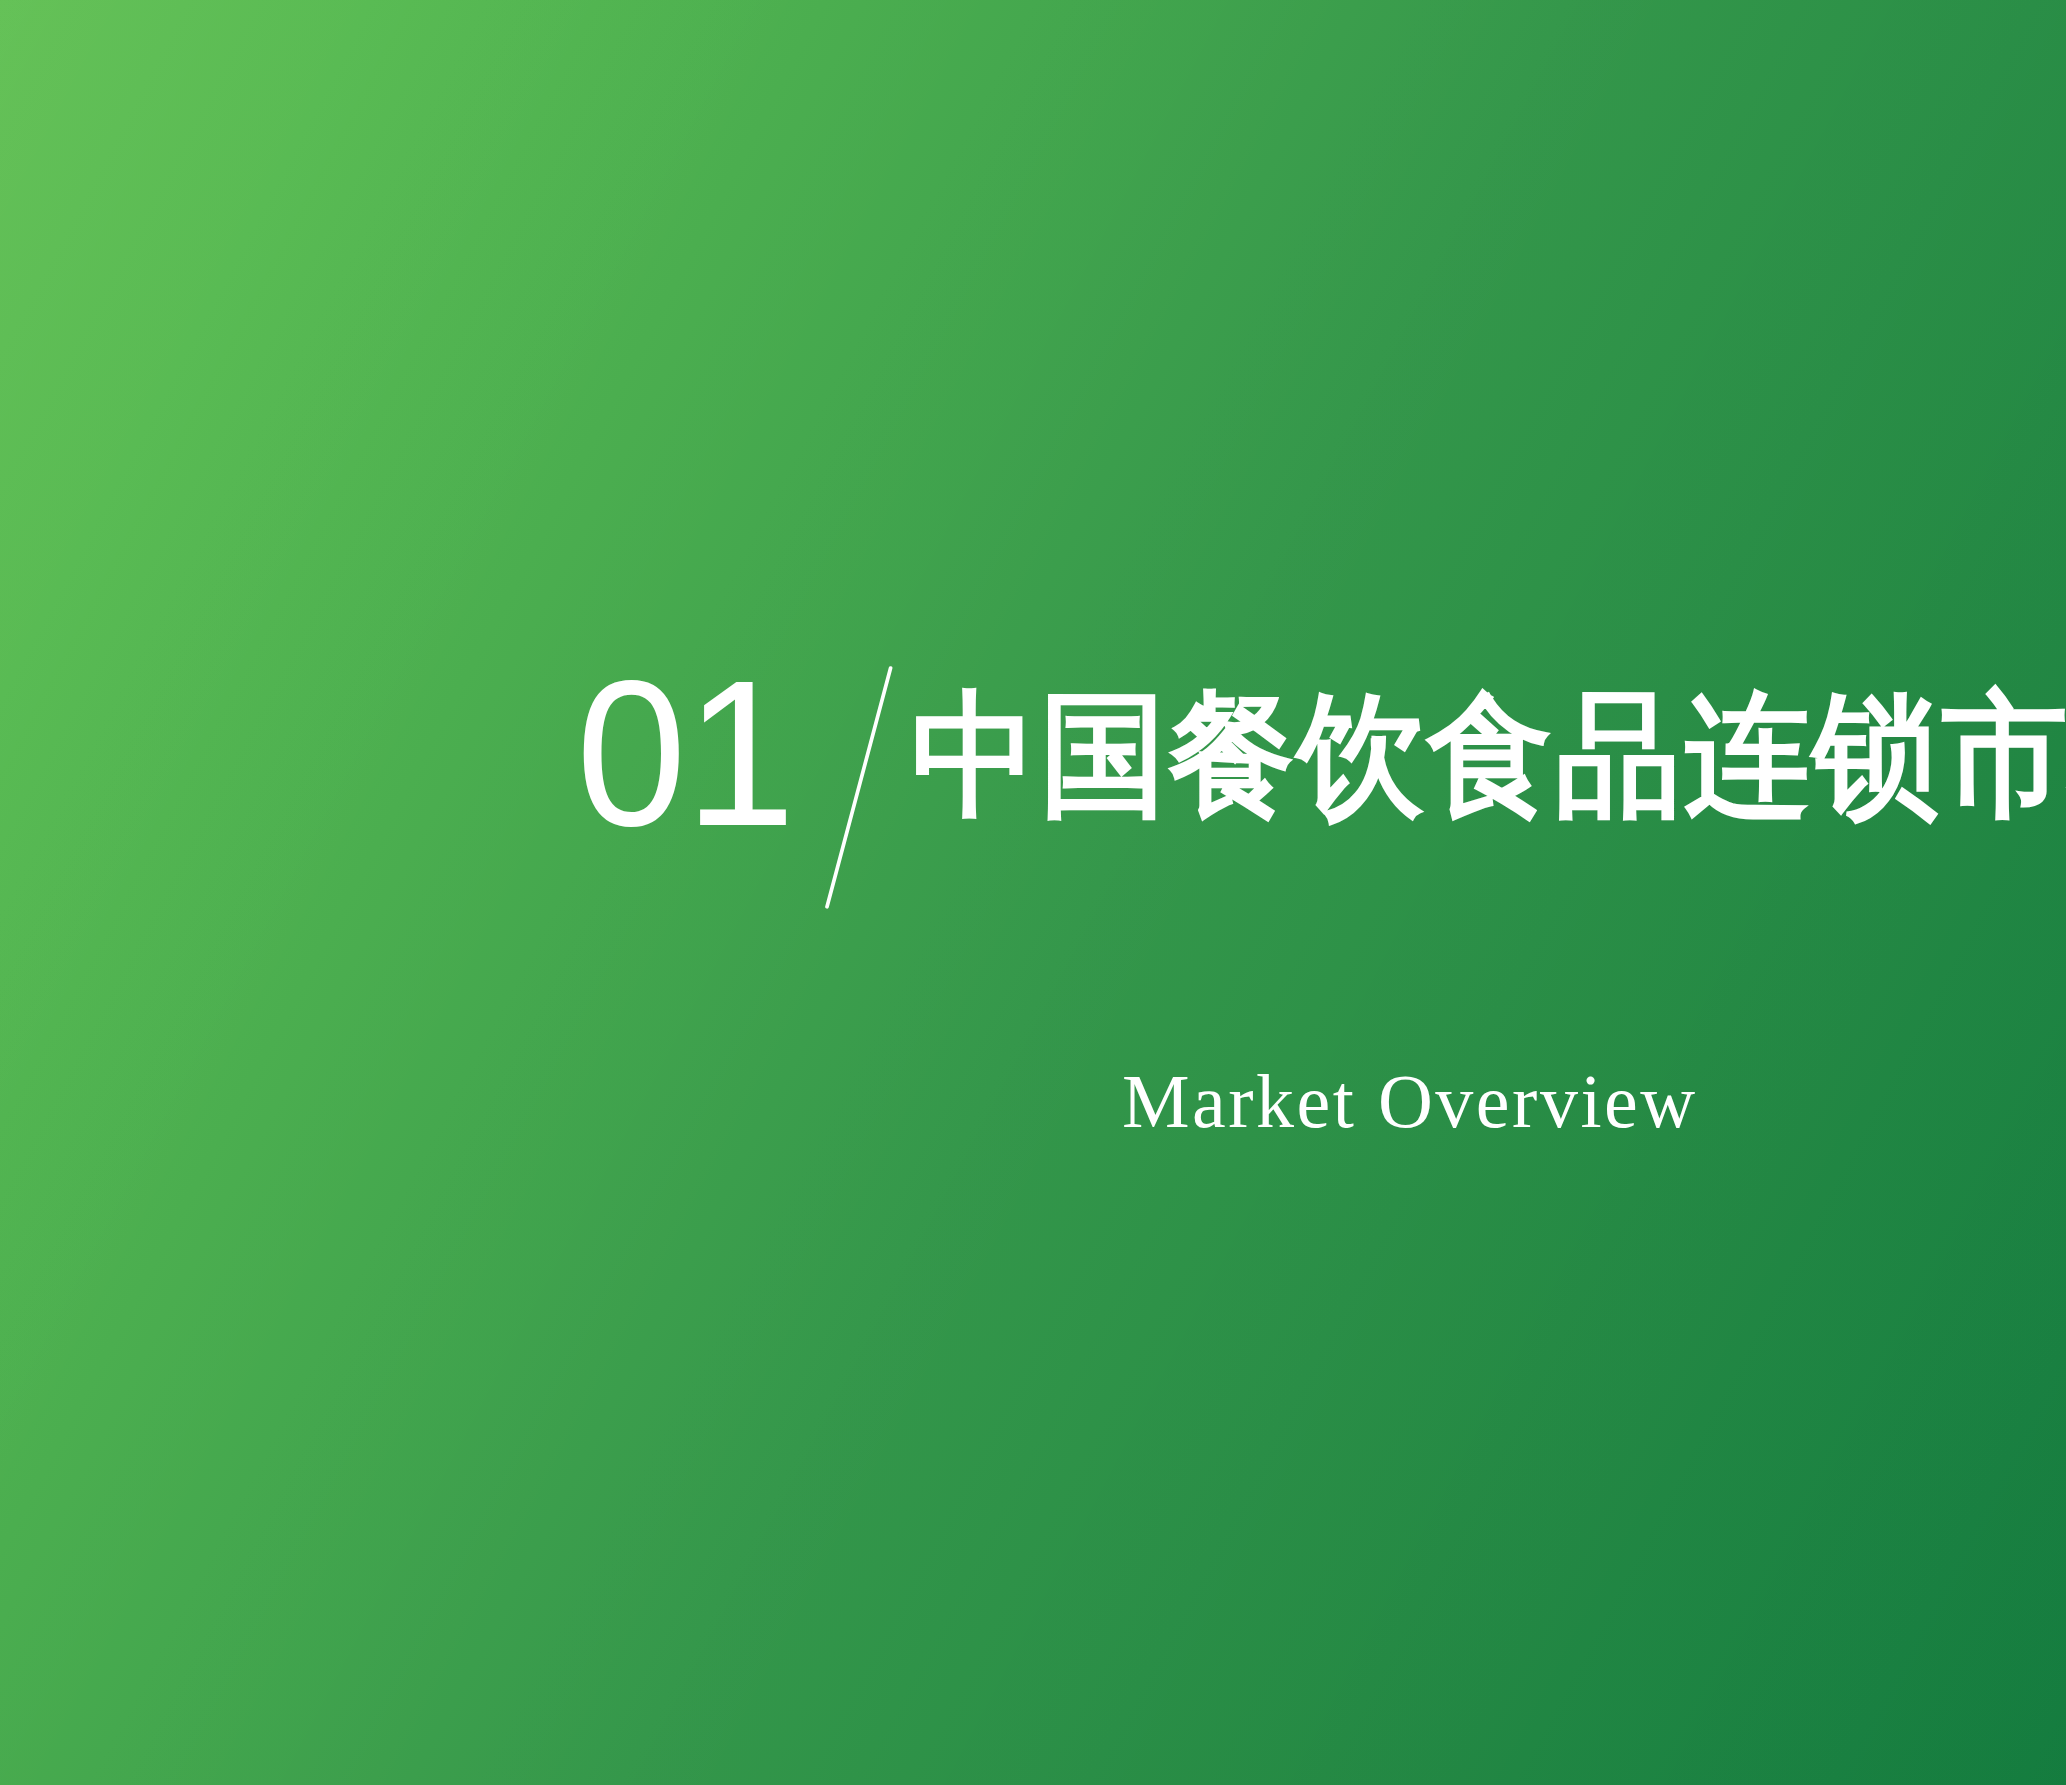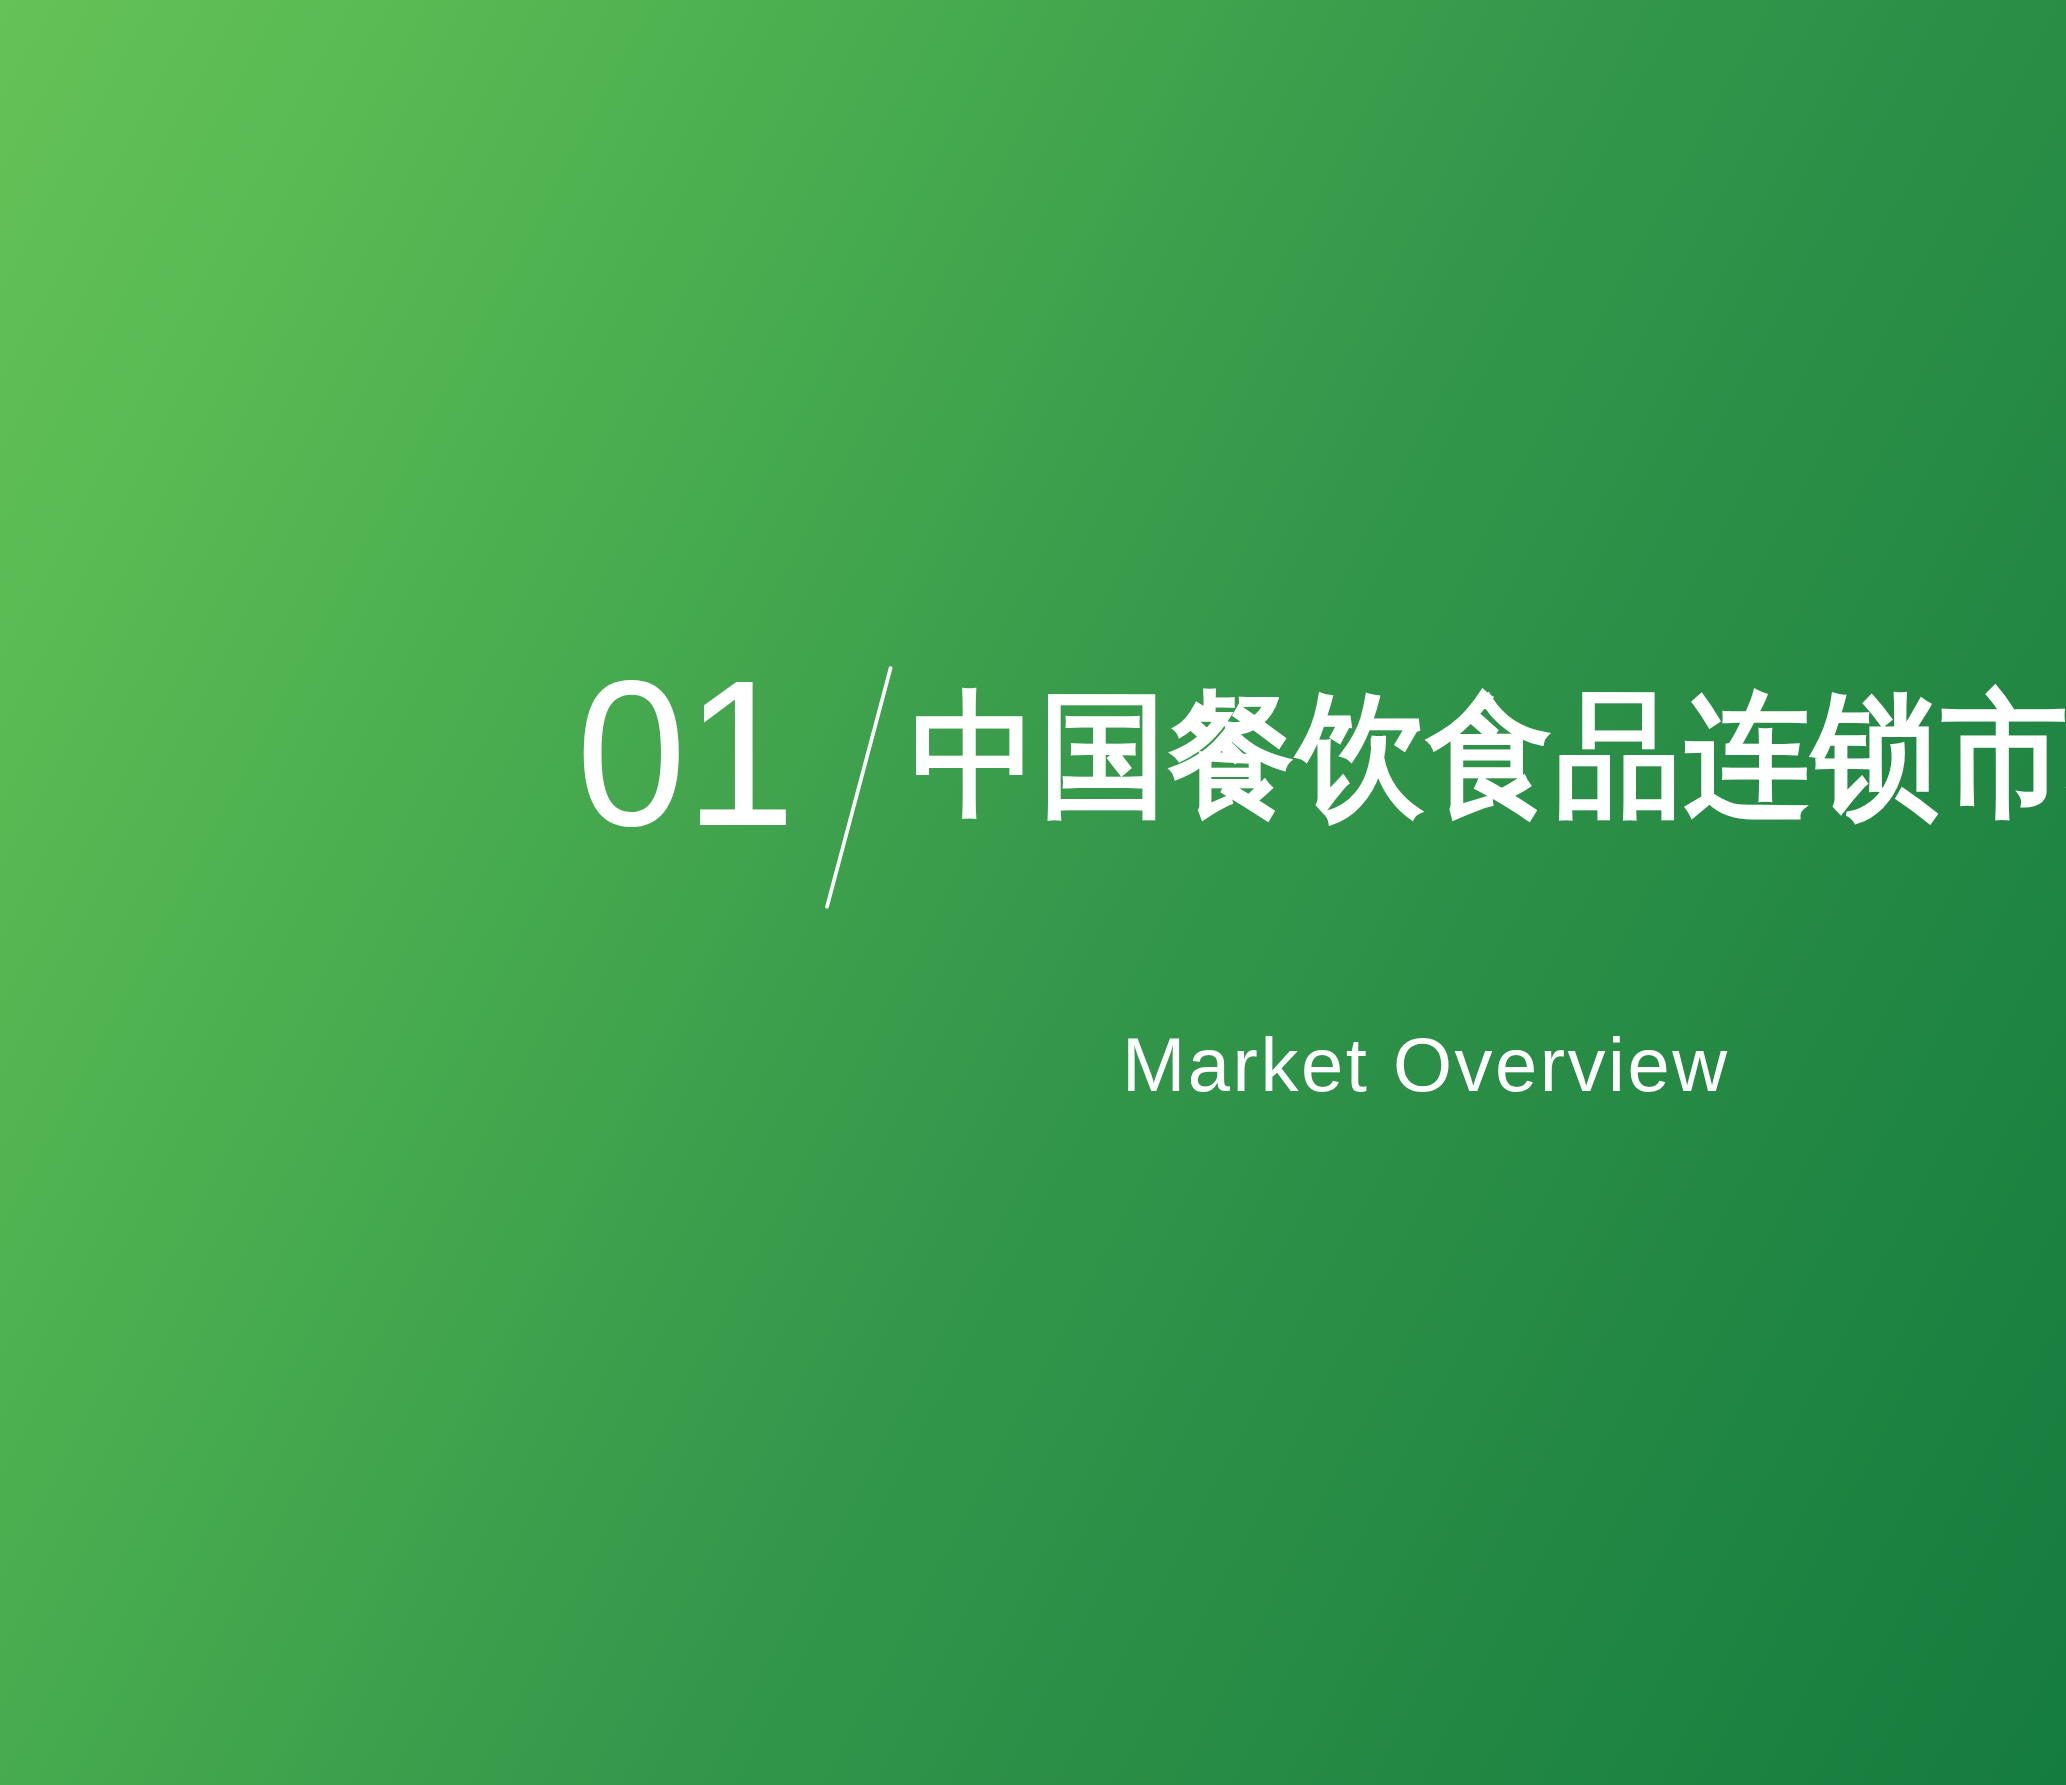--- a/index.html
+++ b/index.html
@@ -78,28 +78,28 @@
     white-space: nowrap;
     font-family: "DejaVu Sans", "Liberation Sans", sans-serif;
     transform: scaleX(0.93);
     transform-origin: left top;
   }
 
   
   #subtitle {
     position: absolute;
     left: 1122px;
-    top: 1017px;
+    top: 1054px;
     color: #ffffff;
     font-size: 76px;
     font-weight: 300;
     letter-spacing: 2.5px;
     line-height: 1.25;
     white-space: nowrap;
-    font-family: Liberation Sans, sans-serif;
+    font-family: Liberation Serif, serif;
   }
 </style>
 </head>
 <body>
 
 <div id="slide">
 
   <div id="sheen"></div>
 
   <div id="headline">

